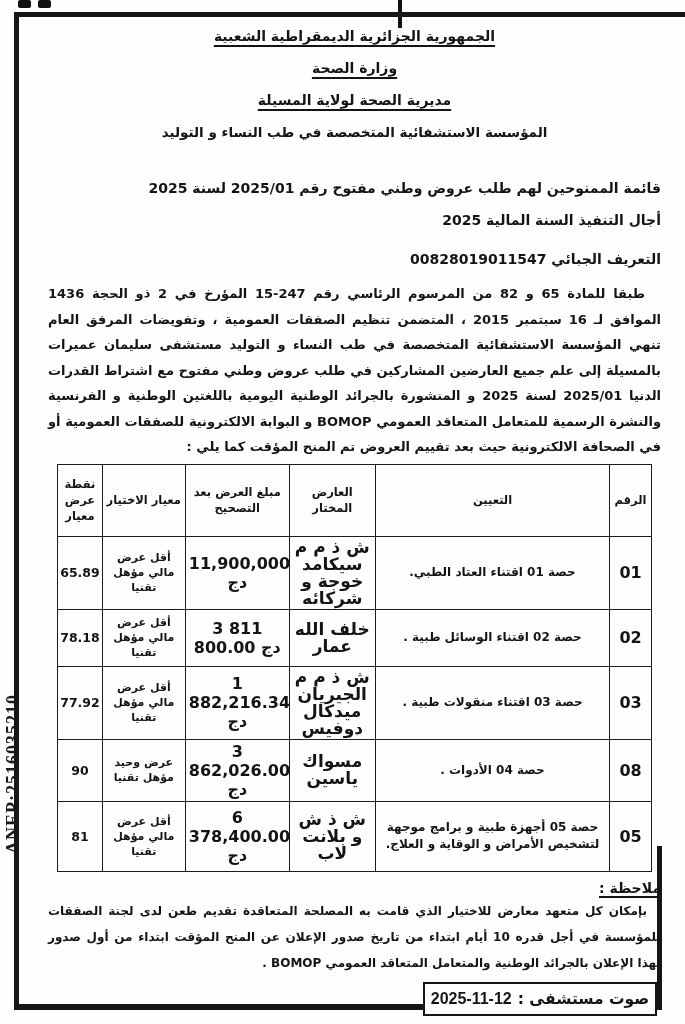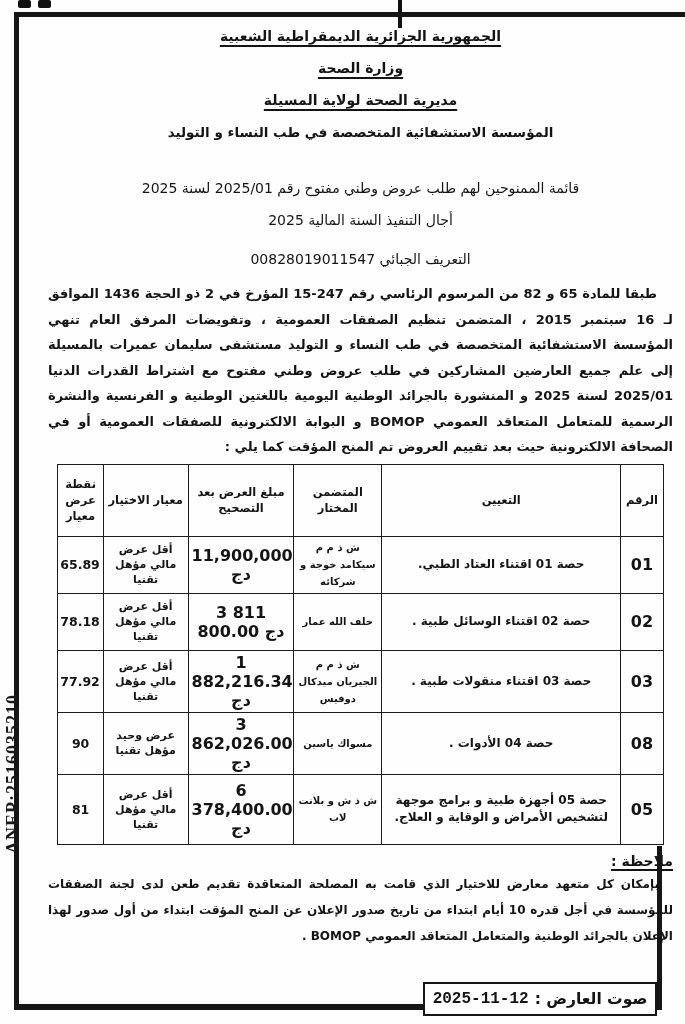--- a/index.html
+++ b/index.html
@@ -25,28 +25,28 @@
   
   .anep{
     position:absolute;left:-81px;top:763px;width:190px;height:22px;
     transform:rotate(-90deg);
     font-family:"Liberation Serif", serif;
     font-size:18px;font-weight:700;letter-spacing:1px;
     text-align:center;color:#1a1a1a;white-space:nowrap;
   }
 
   
-  .content{position:absolute;top:26px;left:32px;right:12px;direction:rtl;margin-left:16px;}
+  .content{position:absolute;top:26px;left:32px;right:24px;direction:rtl;margin-left:16px;}
 
   .hdr-center{ text-align:center;font-size:14px;font-weight:700;margin:0 0 12px 0;line-height:20px;}
   .hdr-center .u{text-decoration:underline;text-underline-offset:4px;text-decoration-thickness:2px;}
   .hdr-left{ text-align:center;font-size:13.5px;font-weight:700;margin:0 0 10px 0;line-height:20px;}
 
   .subject{margin-top:36px;}
-  .subject p{margin:0 0 11px 0;text-align:center;font-size:14px;font-weight:400;line-height:21px;}
+  .subject p{margin:0 0 11px 0;font-size:14px;font-weight:700;line-height:21px;}
   .taxid{margin-top:18px !important;}
 
   .big-title{
     margin:10px 0 6px 0;text-align:center;
     font-size:27px;font-weight:700;line-height:36px;letter-spacing:.5px;
   }
 
   .intro{
     margin:2px 0 0 0;
     font-size:13px;font-weight:700;line-height:25.5px;
@@ -73,21 +73,21 @@
   tbody tr:nth-child(4){height:57px;}
   tbody tr:nth-child(5){height:70px;}
   .col-num{width:7%;}
   .col-desig{width:39.5%;}
   .col-bidder{width:14.5%;}
   .col-amount{width:17.5%;}
   .col-crit{width:14%;}
   .col-score{width:7.5%;}
   td.c-num{font-size:16px;}
   td.c-desig{font-size:12px;line-height:17px;}
-  td.c-bidder{font-size:10px;line-height:17px;}
+  td.c-bidder{font-size:17px;line-height:17px;}
   td.c-amount{font-size:16px;direction:ltr;}
   td.c-crit{font-size:11px;line-height:15px;}
   td.c-score{font-size:12.5px;}
 
   
   .note{margin-top:8px;}
   .note-label{
     font-size:14px;font-weight:700;
     text-decoration:underline;text-underline-offset:3px;text-decoration-thickness:2px;
     margin:0 0 2px 0;
@@ -97,21 +97,21 @@
     text-align:justify;text-indent:14px;
   }
 
   
   .footer-box{
     position:absolute;left:423px;top:982px;width:230px;height:30px;
     background:#fefefe;border:2.5px solid #151515;
     display:flex;align-items:center;justify-content:center;gap:6px;
     direction:rtl;font-size:15.5px;font-weight:700;z-index:5;
   }
-  .footer-box .date{direction:ltr;font-family:Liberation Mono, monospace;font-size:16px;}
+  .footer-box .date{direction:ltr;font-family:Liberation Sans, sans-serif;font-size:16px;}
 </style>
 </head>
 <body>
 
 <div class="page">
 
   <div class="dot d1"></div>
   <div class="dot d2"></div>
   <div class="reg-mark"></div>
   <div class="frame-top"></div>
@@ -143,21 +143,21 @@
           <col class="col-desig">
           <col class="col-bidder">
         <col class="col-amount">
           <col class="col-crit">
           <col class="col-score">
       </colgroup>
       <thead>
         <tr>
           <th>الرقم</th>
           <th>التعيين</th>
-          <th>المتضمن المختار</th>
+          <th>العارض المختار</th>
           <th>مبلغ العرض بعد التصحيح</th>
           <th>معيار الاختيار</th>
           <th>نقطة عرض معيار</th>
         </tr>
       </thead>
       <tbody>
         <tr>
           <td class="c-num">01</td>
           <td class="c-desig">حصة 01 اقتناء العتاد الطبي.</td>
           <td class="c-bidder">ش ذ م م سيكامد خوجة و شركائه</td>
@@ -202,17 +202,17 @@
 
     <div class="note">
       <p class="note-label">ملاحظة :</p>
       <p class="body">بإمكان كل متعهد معارض للاختيار الذي قامت به المصلحة المتعاقدة تقديم طعن لدى لجنة الصفقات للمؤسسة في أجل قدره 10 أيام ابتداء من تاريخ صدور الإعلان عن المنح المؤقت ابتداء من أول صدور لهذا الإعلان بالجرائد الوطنية والمتعامل المتعاقد العمومي BOMOP .</p>
 
     </div>
 
   </div>
 
   <div class="footer-box">
-    <span>صوت العارض :</span>
+    <span>صوت مستشفى :</span>
     <span class="date">2025-11-12</span>
   </div>
 
 </div>
 
 </body></html>

